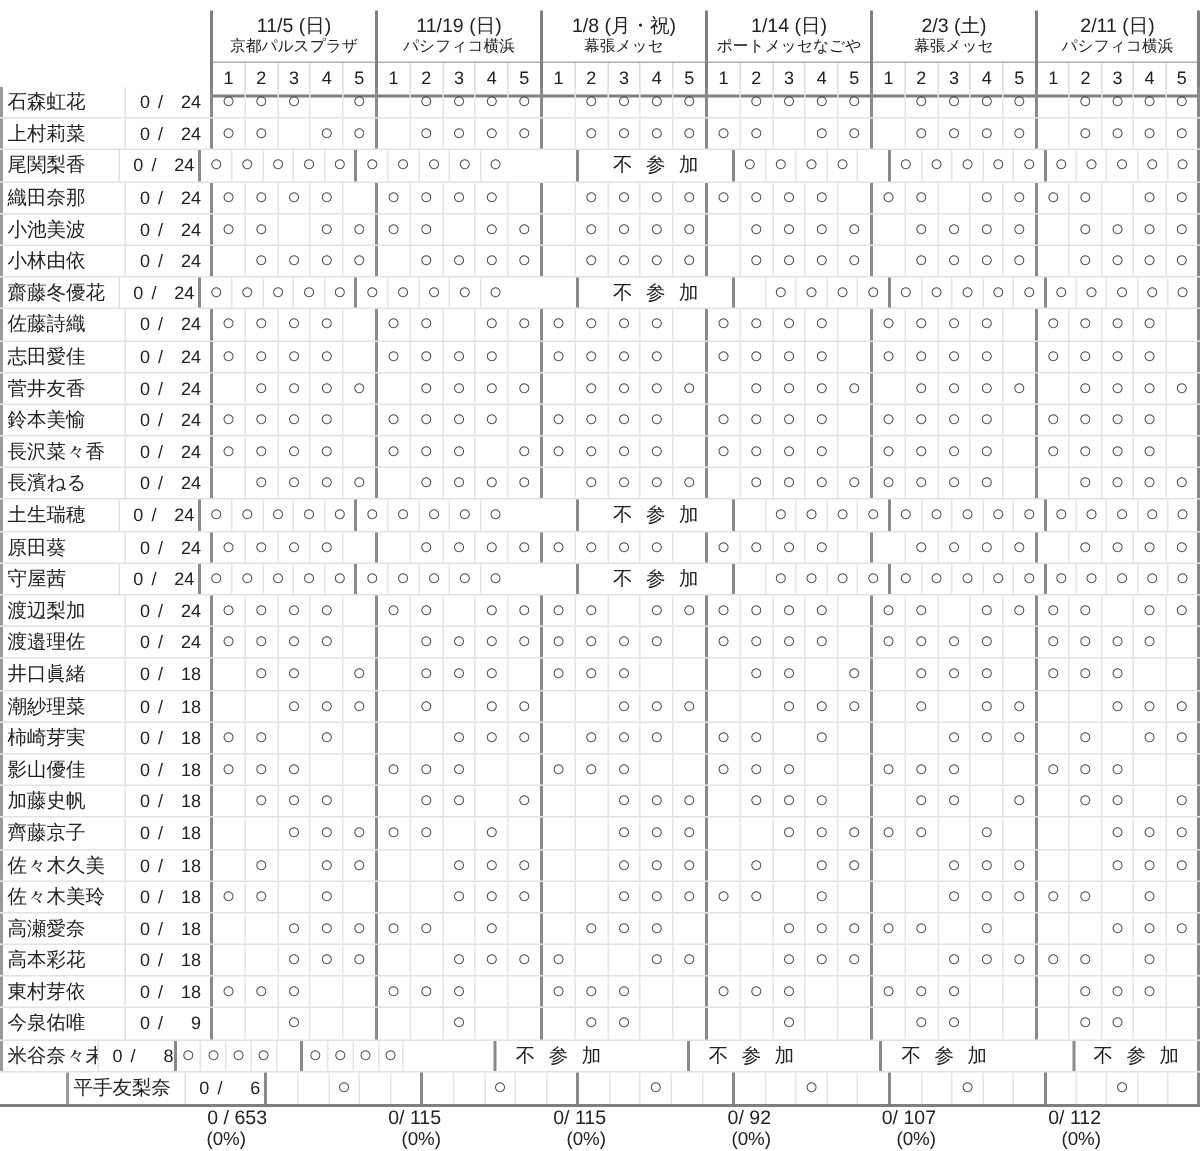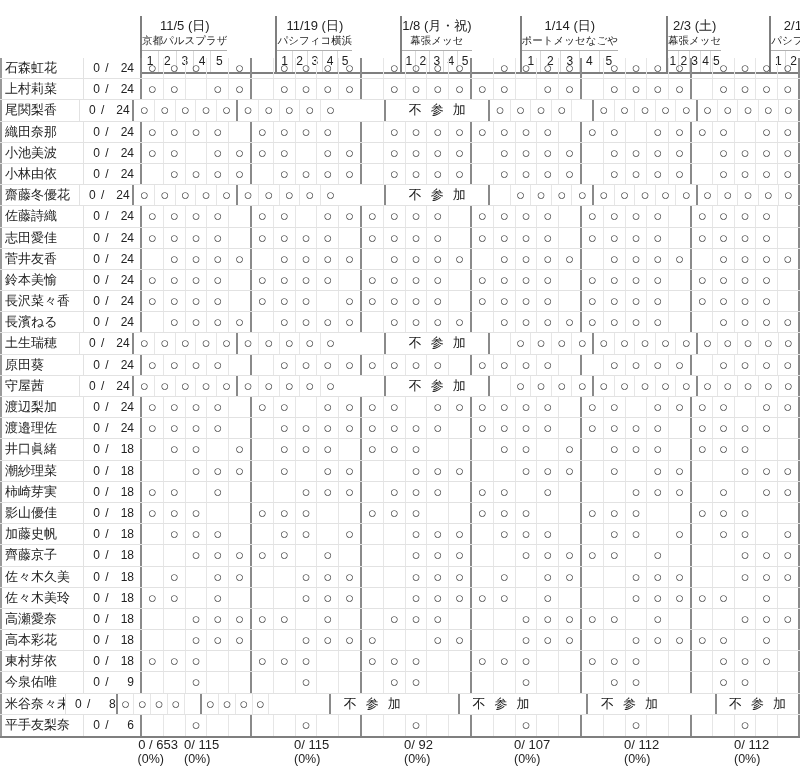--- a/index.html
+++ b/index.html
@@ -3,51 +3,51 @@
 <meta charset="utf-8">
 <style>
   html,body{margin:0;padding:0;background:#fff;}
   body{width:800px;height:767px;font-family:"Liberation Sans","DejaVu Sans",sans-serif;color:#222;position:relative;overflow:hidden;}
   .frame{position:absolute;inset:0;}
 
   
   .hdr-left{position:absolute;left:0;top:0;width:140px;height:58px;}
   .watermark{position:absolute;left:5px;top:19px;width:134px;overflow:hidden;white-space:nowrap;font-size:11px;color:#ccc6c6;letter-spacing:1px;}
   .round-cell{position:absolute;left:0;top:36px;width:140px;height:22px;box-sizing:border-box;background:#ececec;border:2px solid #7f7f7f;color:#2fa360;font-weight:bold;font-size:13px;text-align:center;line-height:17px;}
-  .ev-header{position:absolute;left:140px;top:16px;width:660px;height:58px;display:flex;box-sizing:border-box;border-bottom:2px solid #7f7f7f;gap:48px;}
+  .ev-header{position:absolute;left:140px;top:7px;width:660px;height:58px;display:flex;box-sizing:border-box;border-bottom:2px solid #7f7f7f;}
   .ev-group{width:110px;box-sizing:border-box;border-left:2px solid #7f7f7f;display:flex;flex-direction:column;}
   .ev-group:last-child{border-right:2px solid #7f7f7f;}
   .ev-date{height:18px;line-height:19px;text-align:center;font-size:13px;white-space:nowrap;overflow:hidden;}
   .ev-venue{height:17px;line-height:15px;text-align:center;font-size:10.5px;letter-spacing:0px;border-bottom:1px solid #b0b0b0;white-space:nowrap;overflow:hidden;}
   .ev-nums{height:21px;display:flex;}
   .ev-num{flex:1;text-align:center;font-size:12px;line-height:21px;border-right:1px solid #d9d9d9;box-sizing:border-box;}
   .ev-num:last-child{border-right:none;}
 
   
   .grid{position:absolute;left:0;top:58px;width:800px;box-sizing:border-box;border-bottom:2px solid #7f7f7f;}
   .mrow{display:flex;height:21.1875px;box-sizing:border-box;border-bottom:1px solid #e2e2e2;}
-  .mrow:last-child{border-bottom:none;}
+  .mrow:last-child{border-bottom:none;padding-left:44px;}
   .name-cell{width:84px;box-sizing:border-box;border-left:2px solid #9a9a9a;border-right:1px solid #e2e2e2;padding-left:3px;font-size:13px;line-height:20px;white-space:nowrap;overflow:hidden;}
   .count-cell{width:56px;box-sizing:border-box;display:flex;font-size:12px;line-height:20px;}
   .count-cell .ca{width:16px;text-align:right;}
   .count-cell .cs{width:14px;text-align:center;}
   .count-cell .cc{width:20px;text-align:right;}
   .slot-group{width:110px;box-sizing:border-box;border-left:2px solid #8a8a8a;display:flex;}
   .slot-group:last-child{border-right:2px solid #8a8a8a;}
   .slot{flex:1;box-sizing:border-box;border-right:1px solid #e6e6e6;text-align:center;font-size:15px;line-height:19px;color:#454545;overflow:hidden;}
   .slot:last-child{border-right:none;}
   .np-group{display:block;text-align:center;font-size:13px;line-height:20px;color:#222;letter-spacing:9px;text-indent:9px;white-space:nowrap;overflow:hidden;margin-left:44px;}
 
   
   .sumrow{position:absolute;left:0;width:800px;display:flex;padding-left:44px;}
   .sumrow.r1{top:737px;height:17px;font-size:13px;line-height:16px;}
   .sumrow.r2{top:753px;height:14px;font-size:12.5px;line-height:13px;}
   .sum-left{width:140px;box-sizing:border-box;text-align:right;padding-right:6px;}
   .sum-left.pct{padding-right:20px;}
-  .sum-ev{width:110px;text-align:left;}
+  .sum-ev{width:110px;text-align:right;}
 </style>
 </head>
 <body>
 
 <div class="frame">
 
 
   <div class="ev-header" id="evHeader">
       <div class="ev-group">
         <div class="ev-date">11/5 (日)</div>

